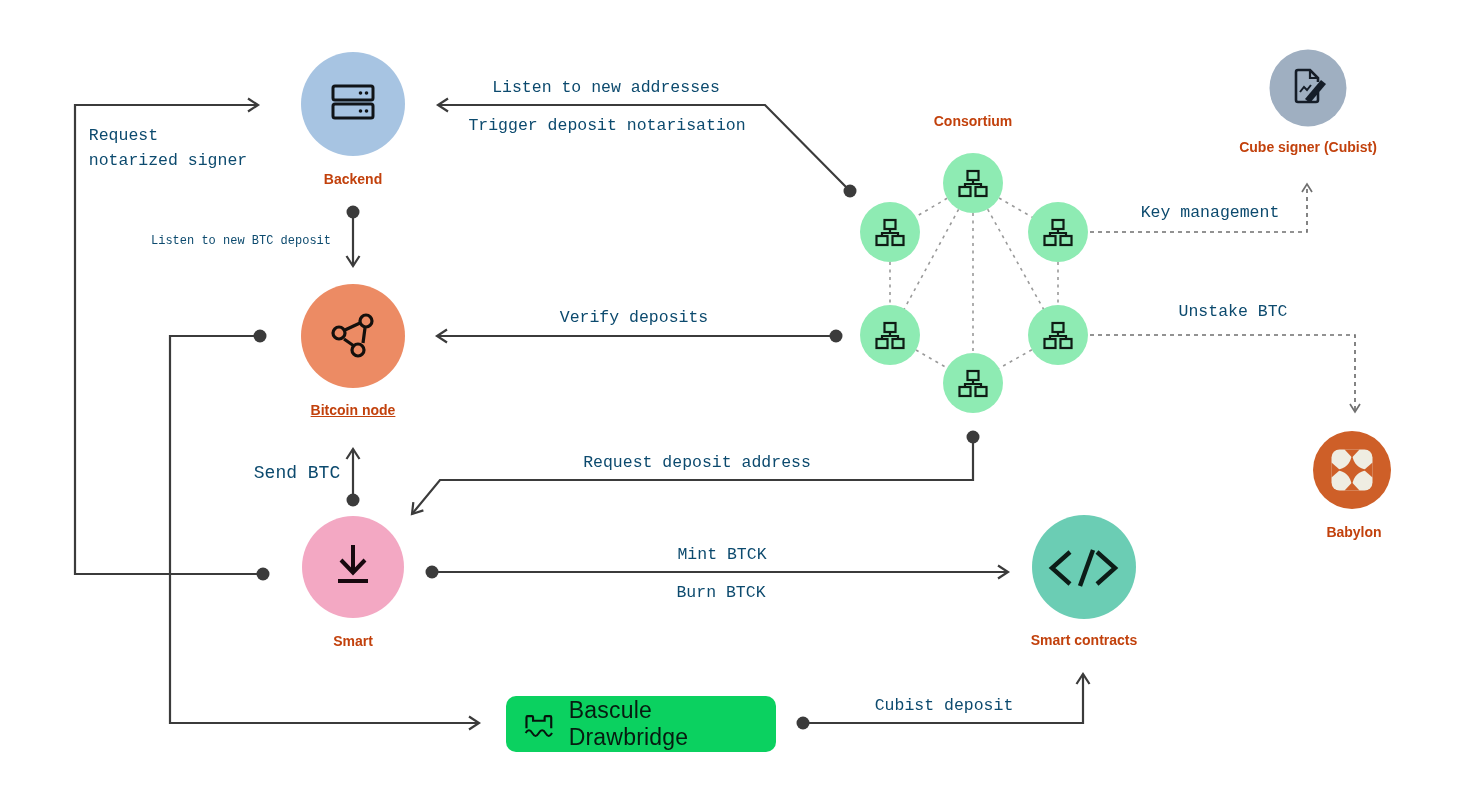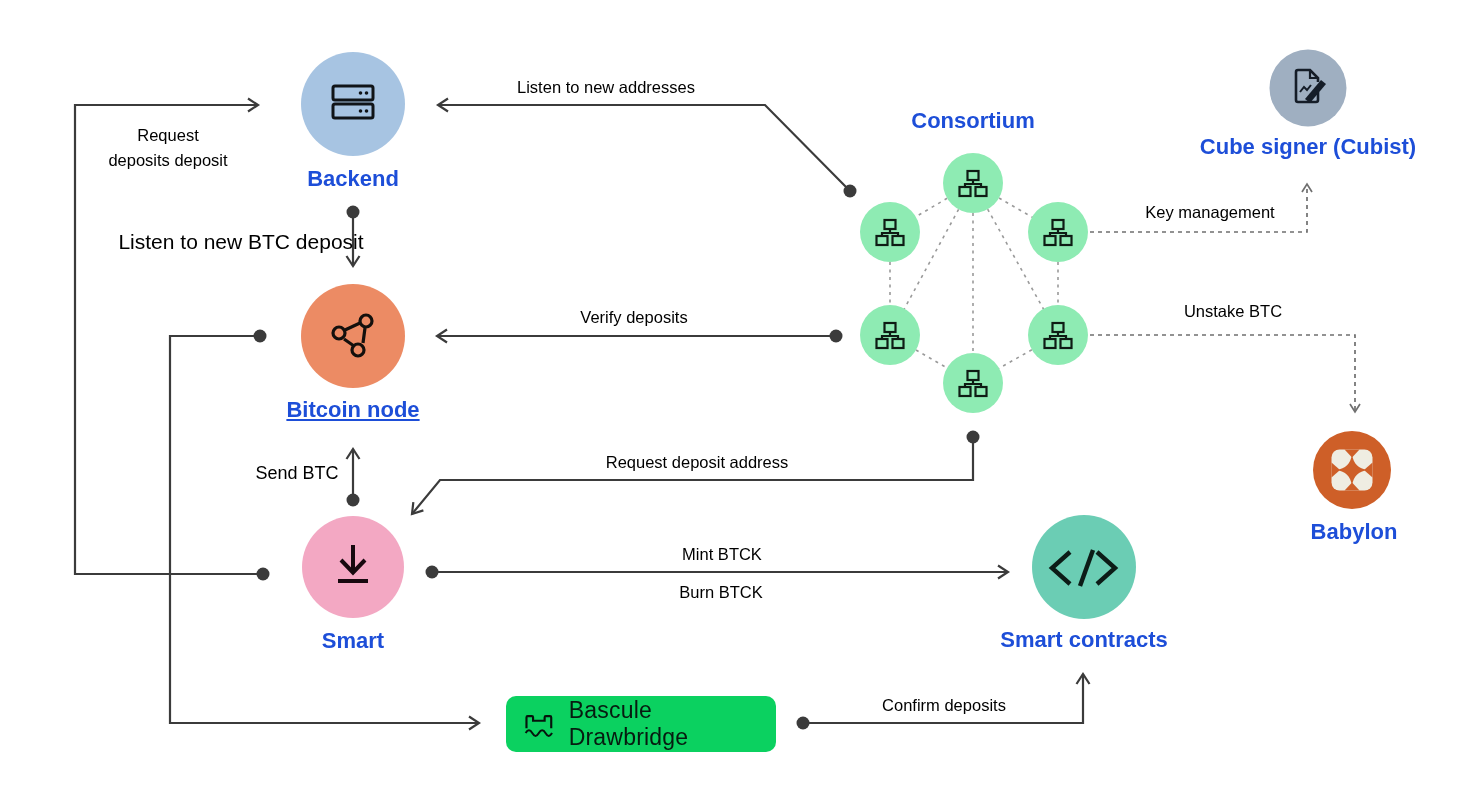--- a/index.html
+++ b/index.html
@@ -3,25 +3,25 @@
 <meta charset="utf-8">
 <style>
   html,body{margin:0;padding:0;background:#ffffff;}
   #stage{
     position:relative;width:1468px;height:796px;background:#ffffff;overflow:hidden;
     font-family:"Liberation Sans", sans-serif;color:#151515;
   }
   #wires{position:absolute;left:0;top:0;width:1468px;height:796px;}
   .lbl{
     position:absolute;transform:translate(-50%,-50%);
-    font-size:16.5px;line-height:25px;white-space:nowrap;color:#000000;text-align:center;
+    font-size:16.5px;line-height:25px;white-space:nowrap;color:#0c4a6e;font-family:Liberation Mono, monospace;
   }
   .nlbl{
     position:absolute;transform:translate(-50%,-50%);
-    font-size:22px;font-weight:700;white-space:nowrap;color:#1d4ed8;text-align:center;
+    font-size:14px;font-weight:700;white-space:nowrap;color:#c2410c;text-align:center;
   }
   #bascule-btn{
     position:absolute;left:506px;top:696px;width:270px;height:56px;border-radius:10px;
     background:#0BD160;display:flex;align-items:center;gap:15px;padding-left:18px;
     box-sizing:border-box;border:none;
   }
   #bascule-btn .btn-label{font-size:23px;font-weight:400;color:#062a14;letter-spacing:.2px;color:#071b10;}
 </style>
 </head>
 <body>
@@ -178,32 +178,33 @@
   <div class="nlbl" style="left:353px;top:179px;">Backend</div>
   <div class="nlbl" style="left:353px;top:410px;text-decoration:underline;">Bitcoin node</div>
   <div class="nlbl" style="left:353px;top:641px;">Smart</div>
   <div class="nlbl" style="left:1084px;top:640px;">Smart contracts</div>
   <div class="nlbl" style="left:973px;top:121px;">Consortium</div>
   <div class="nlbl" style="left:1308px;top:147px;">Cube signer (Cubist)</div>
   <div class="nlbl" style="left:1354px;top:532px;">Babylon</div>
 
   <div class="lbl" style="left:168px;top:148px;">
     <div>Request</div>
-    <div>deposits deposit</div>
+    <div>notarized signer</div>
   </div>
   <div class="lbl" style="left:606px;top:87px;">Listen to new addresses</div>
-  <div class="lbl" style="left:241px;top:241px;font-size:21px;">Listen to new BTC deposit</div>
+  <div class="lbl" style="left:607px;top:125px;">Trigger deposit notarisation</div>
+  <div class="lbl" style="left:241px;top:241px;font-size:12px;">Listen to new BTC deposit</div>
   <div class="lbl" style="left:634px;top:317px;">Verify deposits</div>
   <div class="lbl" style="left:1210px;top:212px;">Key management</div>
   <div class="lbl" style="left:1233px;top:311px;">Unstake BTC</div>
   <div class="lbl" style="left:697px;top:462px;">Request deposit address</div>
   <div class="lbl" style="left:297px;top:473px;font-size:18px;">Send BTC</div>
   <div class="lbl" style="left:722px;top:554px;">Mint BTCK</div>
   <div class="lbl" style="left:721px;top:592px;">Burn BTCK</div>
-  <div class="lbl" style="left:944px;top:705px;">Confirm deposits</div>
+  <div class="lbl" style="left:944px;top:705px;">Cubist deposit</div>
 
   <div id="bascule-btn">
     <svg width="30" height="28" viewBox="0 0 36 32">
       <path d="M3,21 V8 Q3,6.5 4.5,6.5 H9.5 Q11,6.5 11,8 V12 H25 V8 Q25,6.5 26.5,6.5 H31.5 Q33,6.5 33,8 V21" fill="none" stroke="#06140c" stroke-width="2.6"></path>
       <path d="M2,27 c2.6,-4.6 5.4,-4.6 8,0 c2.6,4.6 5.4,4.6 8,0 c2.6,-4.6 5.4,-4.6 8,0 c2.6,4.6 5.4,4.6 8,0" fill="none" stroke="#06140c" stroke-width="2.4"></path>
     </svg>
     <span class="btn-label">Bascule Drawbridge</span>
   </div>
 
 </div>

